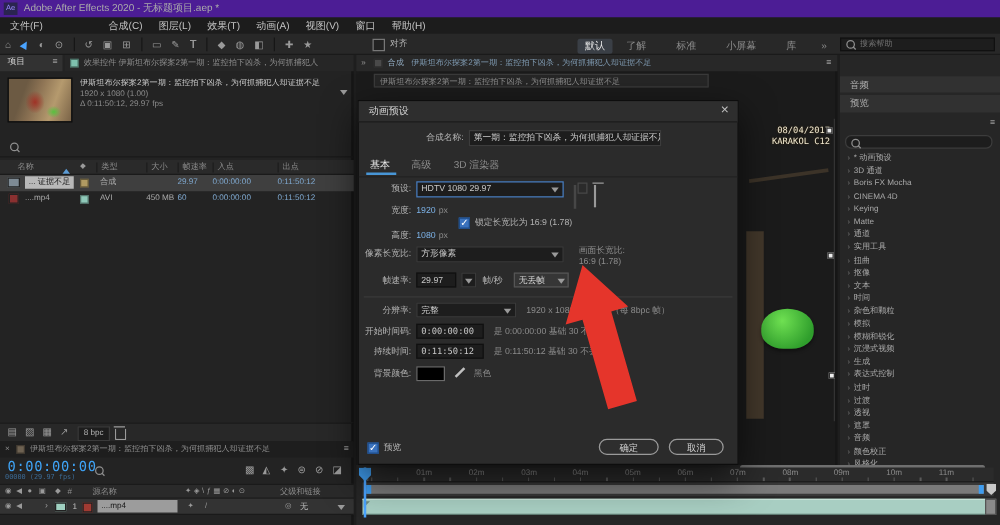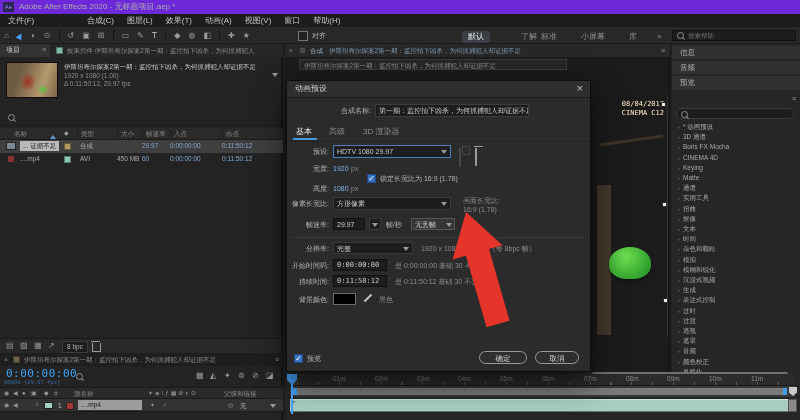--- a/index.html
+++ b/index.html
@@ -39,21 +39,21 @@
      repeating-linear-gradient(180deg,rgba(40,25,5,.16) 0 1px,rgba(255,255,255,0) 1px 3px),
      radial-gradient(40px 60px at 70% 78%,rgba(250,240,200,.55),rgba(250,240,200,0) 70%),
      linear-gradient(100deg,#6b5a44 0 10%,#b49a72 28%,#c7ad83 55%,#b69c74 80%,#a8placeholder 100%);
   }
 </style>
 </head>
 <body>
 
 <div id="app">
 
-  <div class="p" style="left:0;top:0;width:800px;height:14px;background:#6d28d9;">
+  <div class="p" style="left:0;top:0;width:800px;height:14px;background:#4c1d95;">
     <div class="p" style="left:3px;top:2px;width:11px;height:10px;background:#2a2450;color:#9a8cff;font-size:6px;line-height:10px;text-align:center;">Ae</div>
     <div class="p tx t8" style="left:19px;top:2px;color:#ababab;">Adobe After Effects 2020 - 无标题项目.aep *</div>
   </div>
 
   <div class="p" style="left:0;top:14px;width:800px;height:13px;background:#1c1c1c;display:flex;gap:13px;padding-left:8px;align-items:center;">
     <span class="tx t8" style="color:#c4c4c4;">文件(F)</span>
     <span class="tx t8" style="color:#c4c4c4;margin-top:22px;">编辑(E)</span>
     <span class="tx t8" style="color:#c4c4c4;">合成(C)</span>
     <span class="tx t8" style="color:#c4c4c4;">图层(L)</span>
     <span class="tx t8" style="color:#c4c4c4;">效果(T)</span>
@@ -83,21 +83,21 @@
       <span class="ico">◧</span>
       <span class="ico sep" style="width:1px;height:11px;"></span>
       <span class="ico">✚</span>
       <span class="ico">★</span>
     </div>
     <div class="p" style="left:298px;top:4px;display:flex;gap:4px;align-items:center;">
       <span style="width:8px;height:8px;border:1px solid #777;background:#222;display:inline-block;"></span>
       <span class="tx">对齐</span>
     </div>
     <div class="p tx t8" style="left:462px;top:4px;color:#e8e8e8;background:#3a3f46;padding:1px 6px;border-radius:2px;">默认</div>
-    <div class="p tx t8 dim" style="left:501px;top:5px;margin-left:20px;">了解</div>
+    <div class="p tx t8 dim" style="left:501px;top:5px;">了解</div>
     <div class="p tx t8 dim" style="left:541px;top:5px;">标准</div>
     <div class="p tx t8 dim" style="left:581px;top:5px;">小屏幕</div>
     <div class="p tx t8 dim" style="left:629px;top:5px;">库</div>
     <div class="p tx t8 dim" style="left:657px;top:5px;">»</div>
     <div class="p" style="left:672px;top:3px;width:124px;height:11px;background:#1d1d1d;border:1px solid #101010;display:flex;gap:4px;align-items:center;padding:0 4px;">
       <span class="mag"></span>
       <span class="tx t6 dim2">搜索帮助</span>
     </div>
   </div>
 
@@ -222,32 +222,31 @@
       <span class="tx t6" style="position:absolute;left:25px;top:3px;color:#8fa8bd;">合成</span>
       <span class="tx t6" style="position:absolute;left:44px;top:3px;width:310px;overflow:hidden;color:#7e99b0;">伊斯坦布尔探案2第一期：监控拍下凶杀，为何抓捕犯人却证据不足</span>
       <span class="ico" style="position:absolute;right:5px;top:3px;font-size:7px;">≡</span>
     </div>
     <div class="p" style="left:14px;top:15px;width:268px;height:11px;border:1px solid #3a3a3a;background:#262626;">
       <span class="tx t6 dim" style="position:absolute;left:4px;top:2px;width:258px;overflow:hidden;">伊斯坦布尔探案2第一期：监控拍下凶杀，为何抓捕犯人却证据不足</span>
     </div>
 
     <div class="p vframe" style="left:312px;top:51px;width:71px;height:242px;border-right:1px solid #333;">
       <span class="p mono" style="right:3px;top:5px;font-size:7px;color:#f3ead2;text-shadow:0 0 2px rgba(60,40,0,.8);">08/04/2017</span>
-      <span class="p mono" style="right:3px;top:14px;font-size:7px;color:#f3ead2;text-shadow:0 0 2px rgba(60,40,0,.8);">CINEMA C12</span>
+      <span class="p mono" style="right:3px;top:14px;font-size:7px;color:#f3ead2;text-shadow:0 0 2px rgba(60,40,0,.8);">KARAKOL C12</span>
       <span class="p" style="left:2px;top:44px;width:64px;height:3px;background:#3c3328;transform:rotate(-8deg);"></span>
       <span class="p" style="left:0;top:90px;width:14px;height:150px;background:linear-gradient(180deg,#4a3d2e,#2e2ory 60%,#4a3d2e);background:#4a3d2e;opacity:.85;"></span>
       <span class="p" style="left:12px;top:152px;width:42px;height:32px;border-radius:50% 50% 42% 42%;background:radial-gradient(circle at 40% 30%,#6fe052,#2f9e2c 75%);box-shadow:0 2px 3px rgba(0,0,0,.4);"></span>
     </div>
     <span class="handle p" style="left:376px;top:58px;"></span>
     <span class="handle p" style="left:377px;top:158px;"></span>
     <span class="handle p" style="left:378px;top:254px;"></span>
   </div>
 
   <div class="p" style="left:672px;top:44px;width:128px;height:328px;background:#262626;">
-    <div class="p phead" style="left:0;top:2px;width:128px;height:13px;">信息</div>
     <div class="p phead" style="left:0;top:17px;width:128px;height:13px;">音频</div>
     <div class="p phead" style="left:0;top:32px;width:128px;height:14px;">预览</div>
     <span class="ico" style="position:absolute;right:4px;top:51px;font-size:7px;">≡</span>
     <div class="p" style="left:4px;top:64px;width:118px;height:11px;background:#1d1d1d;border:1px solid #3c3c3c;border-radius:5px;">
       <span class="mag" style="position:absolute;left:4px;top:2px;"></span>
     </div>
     <div class="p" style="left:6px;top:78px;width:120px;">
       <div class="cat"><span class="ar">›</span><span>* 动画预设</span></div>
       <div class="cat"><span class="ar">›</span><span>3D 通道</span></div>
       <div class="cat"><span class="ar">›</span><span>Boris FX Mocha</span></div>

